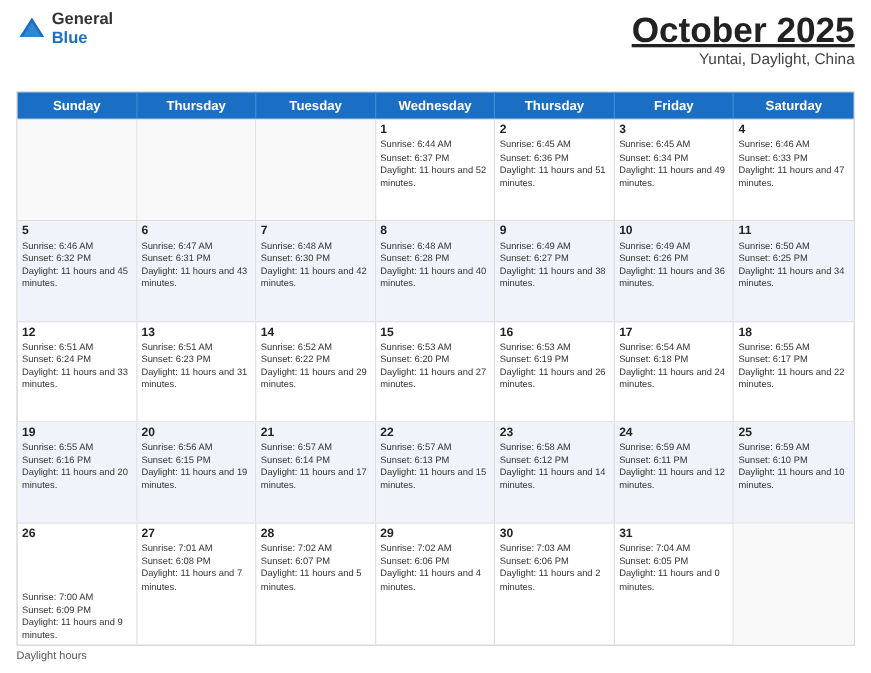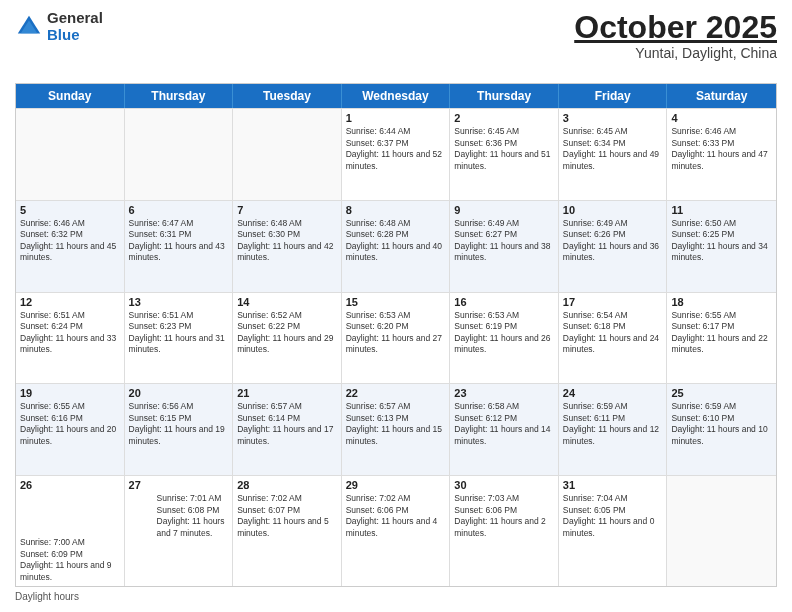--- a/index.html
+++ b/index.html
@@ -318,21 +318,21 @@
         </div>
         <div class="cal-row">
           <div class="cal-cell">
             <div class="day-num">26</div>
             <div class="day-info" style="white-space: pre-line; margin-top: 44px;">Sunrise: 7:00 AM
 Sunset: 6:09 PM
 Daylight: 11 hours and 9 minutes.</div>
           </div>
           <div class="cal-cell">
             <div class="day-num">27</div>
-            <div class="day-info" style="white-space: pre-line; margin-left: 28px;">Sunrise: 7:01 AM
+            <div class="day-info" style="white-space: pre-line;">Sunrise: 7:01 AM
 Sunset: 6:08 PM
 Daylight: 11 hours and 7 minutes.</div>
           </div>
           <div class="cal-cell">
             <div class="day-num">28</div>
             <div class="day-info" style="white-space: pre-line;">Sunrise: 7:02 AM
 Sunset: 6:07 PM
 Daylight: 11 hours and 5 minutes.</div>
           </div>
           <div class="cal-cell">

